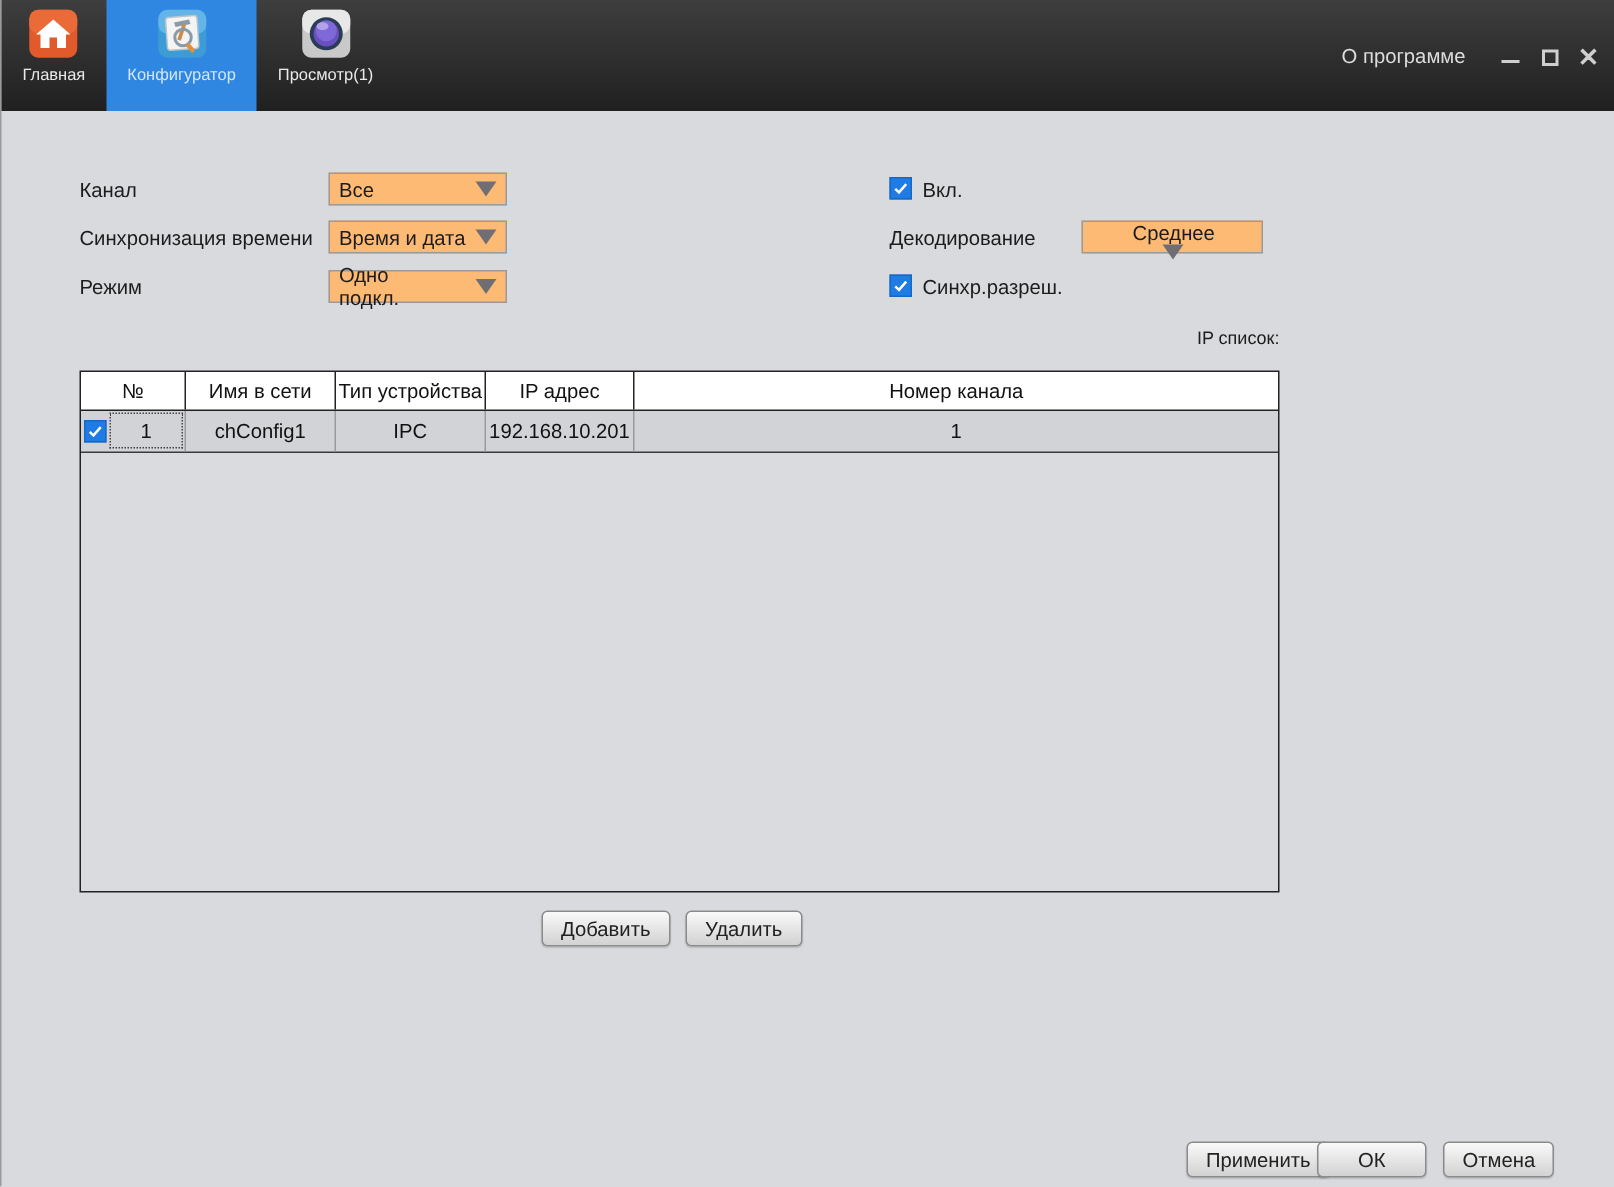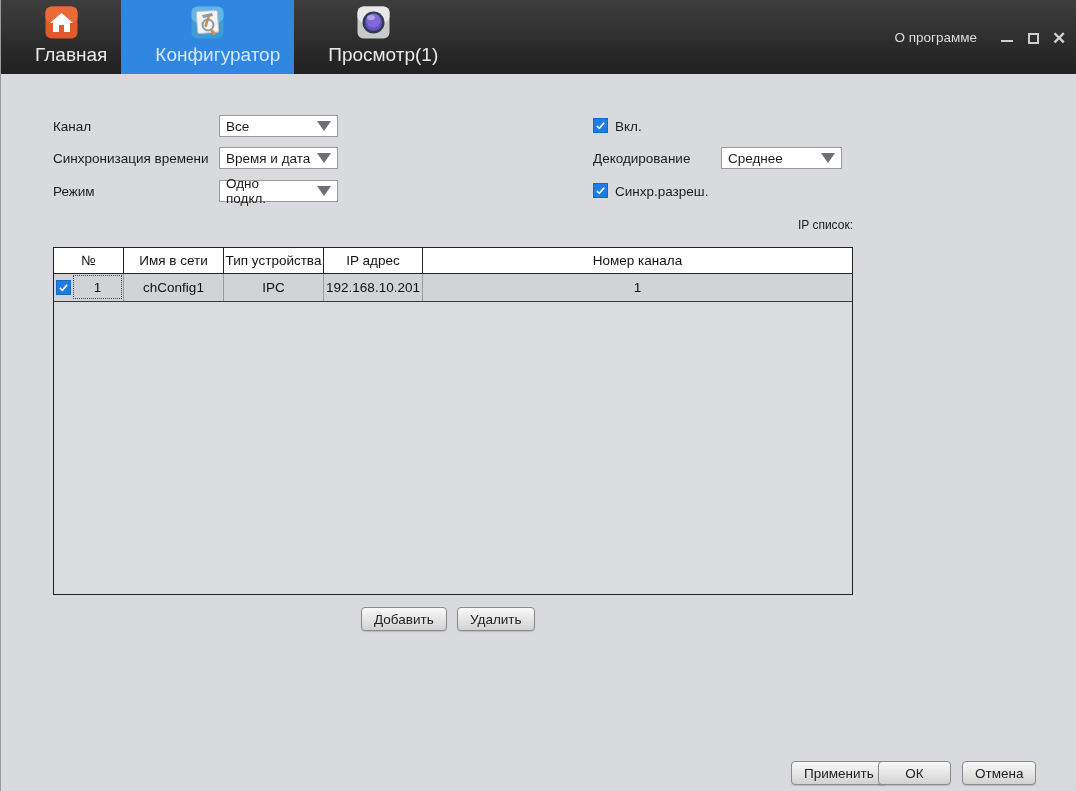--- a/index.html
+++ b/index.html
@@ -16,41 +16,41 @@
   .topbar {
     position:absolute; left:0; top:0; width:1076px; height:74px;
     background:linear-gradient(to bottom,#3e3e3e,#202020);
   }
   .tabs { position:absolute; left:0; top:0; height:74px; display:flex; }
   .tab {
     height:74px; display:flex; flex-direction:column; align-items:center;
     justify-content:flex-start; padding:6px 14px 0 14px; cursor:default;
   }
   .tab.active { background:#2f87e2; }
-  .tab-label { margin-top:5px; font-size:19px; color:#e9e9e9; white-space:nowrap;margin-left:20px; }
+  .tab-label { margin-top:5px; font-size:11px; color:#e9e9e9; white-space:nowrap; }
   .tab.active .tab-label { color:#d3e7fb; }
   .tab-icon { width:33px; height:33px; }
 
   .about-label {
     position:absolute; top:30px; right:100px; font-size:13.5px; color:#dcdcdc;
   }
   .win-controls { position:absolute; top:28px; right:8px; display:flex; align-items:center; gap:6px; }
   .win-btn { width:20px; height:20px; display:flex; align-items:center; justify-content:center; color:#cfcfcf; font-size:15px; }
   .win-btn .bar { width:12px; height:2px; background:#cfcfcf; margin-top:6px; }
   .win-btn .box { width:11px; height:11px; border:2px solid #cfcfcf; }
   .win-btn .x  { font-size:17px; line-height:1; font-weight:bold; }
 
   
   .content { position:absolute; left:0; top:74px; width:856px; height:717px; }
 
   .form-label { position:absolute; font-size:13.5px; color:#1c1c1c; }
 
   .dropdown {
     position:absolute; height:22px;
-    background:#ffffff; border:1px solid #9a9a9e;
+    background:#fdba74; border:1px solid #9a9a9e;
     display:flex; align-items:center; justify-content:space-between;
     padding:0 4px 0 6px; font-size:13.5px; color:#1c1c1c; cursor:default;
   }
   .dd-arrow {
     width:0; height:0; border-left:7px solid transparent; border-right:7px solid transparent;
     border-top:10px solid #6f6f73; margin-right:2px;
   }
 
   .checkbox {
     position:absolute; width:15px; height:15px; background:#1e7ce4;
@@ -174,21 +174,21 @@
     </div>
 
     <div class="checkbox" style="left:592px; top:44px;">
       <svg viewBox="0 0 12 12">
           <path d="M2 6.5 L4.7 9 L10 3" stroke="#ffffff" stroke-width="1.8" fill="none"></path>
         </svg>
     </div>
     <span class="form-label" style="left:614px; top:45px;">Вкл.</span>
 
     <span class="form-label" style="left:592px; top:77px;">Декодирование</span>
-    <div class="dropdown" style="left:720px; top:73px; width:121px;">
+    <div class="dropdown" style="left:720px; top:73px; width:121px;flex-direction:column;">
       <span>Среднее</span>
       <span class="dd-arrow"></span>
     </div>
 
     <div class="checkbox" style="left:592px; top:109px;">
       <svg viewBox="0 0 12 12">
           <path d="M2 6.5 L4.7 9 L10 3" stroke="#ffffff" stroke-width="1.8" fill="none"></path>
         </svg>
     </div>
     <span class="form-label" style="left:614px; top:110px;">Синхр.разреш.</span>

